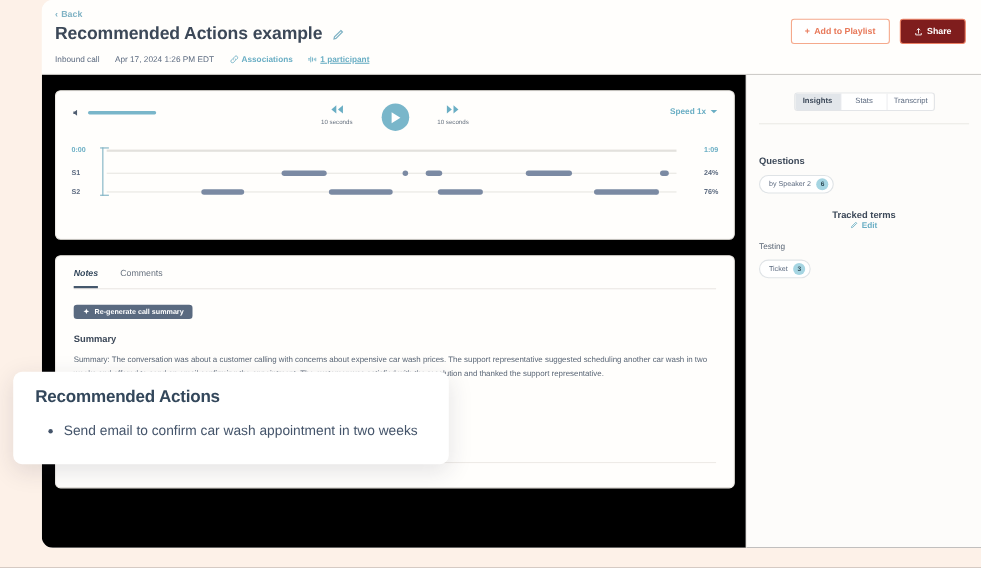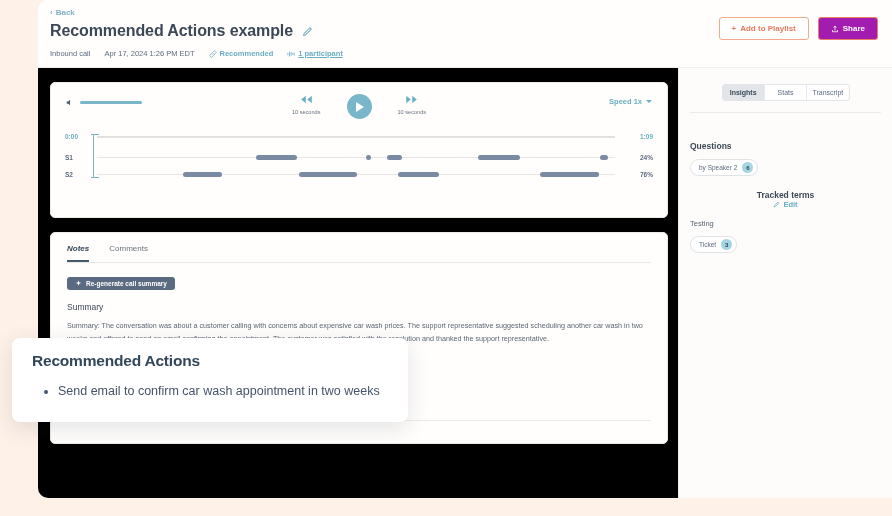--- a/index.html
+++ b/index.html
@@ -60,21 +60,21 @@
     position: absolute; right: 14px; top: 17px;
     display: flex; align-items: center; gap: 9px;
   }
   .btn {
     height: 23px; border-radius: 3px;
     display: flex; align-items: center; justify-content: center; gap: 4px;
     font-size: 8px; font-weight: 600; cursor: pointer;
     padding: 0 12px; white-space: nowrap;
   }
   .btn-outline { border: 1px solid #f5a98c; color: #e8795a; background: #fff; }
-  .btn-solid { background: #a21caf; color: #fff; border: 1px solid #ed8064; }
+  .btn-solid { background: #7f1d1d; color: #fff; border: 1px solid #ed8064; }
 
   
   .body-wrap {
     position: absolute; left: 0; top: 68px; width: 854px; height: 430px;
     background: #000000;
     display: flex;
   }
   .col-main { width: 640px; padding: 14px 10px 0 12px; }
   .col-side { width: 214px; background: #fdfcfa; border-left: 1px solid #eeece8; padding: 12px 11px; }
 
@@ -157,21 +157,21 @@
   }
   .tab.active { color: #33475b; font-weight: 600; border-bottom: 2px solid #45586c; font-style: italic; }
 
   .regen-btn {
     display: inline-flex; align-items: center; gap: 4px;
     margin-top: 14px; background: #5a6a80; color: #fff;
     font-size: 6.5px; font-weight: 600;
     padding: 3px 8px; border-radius: 3px; cursor: pointer;
   }
   .spark { width: 7px; height: 7px; display: block; color: #fff; }
-  .sec-title { margin-top: 11px; font-size: 8.5px; font-weight: 400; color: #3c4858; }
+  .sec-title { margin-top: 11px; font-size: 8.5px; font-weight: 700; color: #3c4858; }
   .sec-body { margin-top: 8px; font-size: 7.2px; line-height: 1.75; color: #5a6676; max-width: 588px; }
   .divider { position: absolute; left: 16px; right: 16px; top: 187px; height: 1px; background: #eeebe7; }
 
   
   .seg-ctl {
     display: flex; justify-content: center; gap: 0;
     margin: 4px auto 0; width: 128px;
     border: 1px solid #e3e5e8; border-radius: 3px; overflow: hidden;
   }
   .seg-item {
@@ -238,21 +238,21 @@
       </div>
 
       <div class="meta-row">
         <span class="meta-plain">Inbound call</span>
         <span class="meta-plain">Apr 17, 2024 1:26 PM EDT</span>
         <span class="meta-link">
           <svg class="mini-icon" viewBox="0 0 16 16" fill="none" stroke="currentColor" stroke-width="1.5">
             <path d="M9.5 6.5a3 3 0 010 4l-2 2a3 3 0 11-4-4l1-1"></path>
             <path d="M6.5 9.5a3 3 0 010-4l2-2a3 3 0 114 4l-1 1"></path>
           </svg>
-          <span class="lbl">Recommended</span>
+          <span class="lbl">Associations</span>
         </span>
         <span class="meta-link underlined">
           <svg class="mini-icon" viewBox="0 0 16 16" fill="currentColor">
             <rect x="1" y="5" width="1.6" height="6" rx="0.8"></rect>
             <rect x="4.2" y="2.5" width="1.6" height="11" rx="0.8"></rect>
             <rect x="7.4" y="4" width="1.6" height="8" rx="0.8"></rect>
             <rect x="10.6" y="6" width="1.6" height="4" rx="0.8"></rect>
             <rect x="13.4" y="4.5" width="1.6" height="7" rx="0.8"></rect>
           </svg>
           <span class="lbl">1 participant</span>

